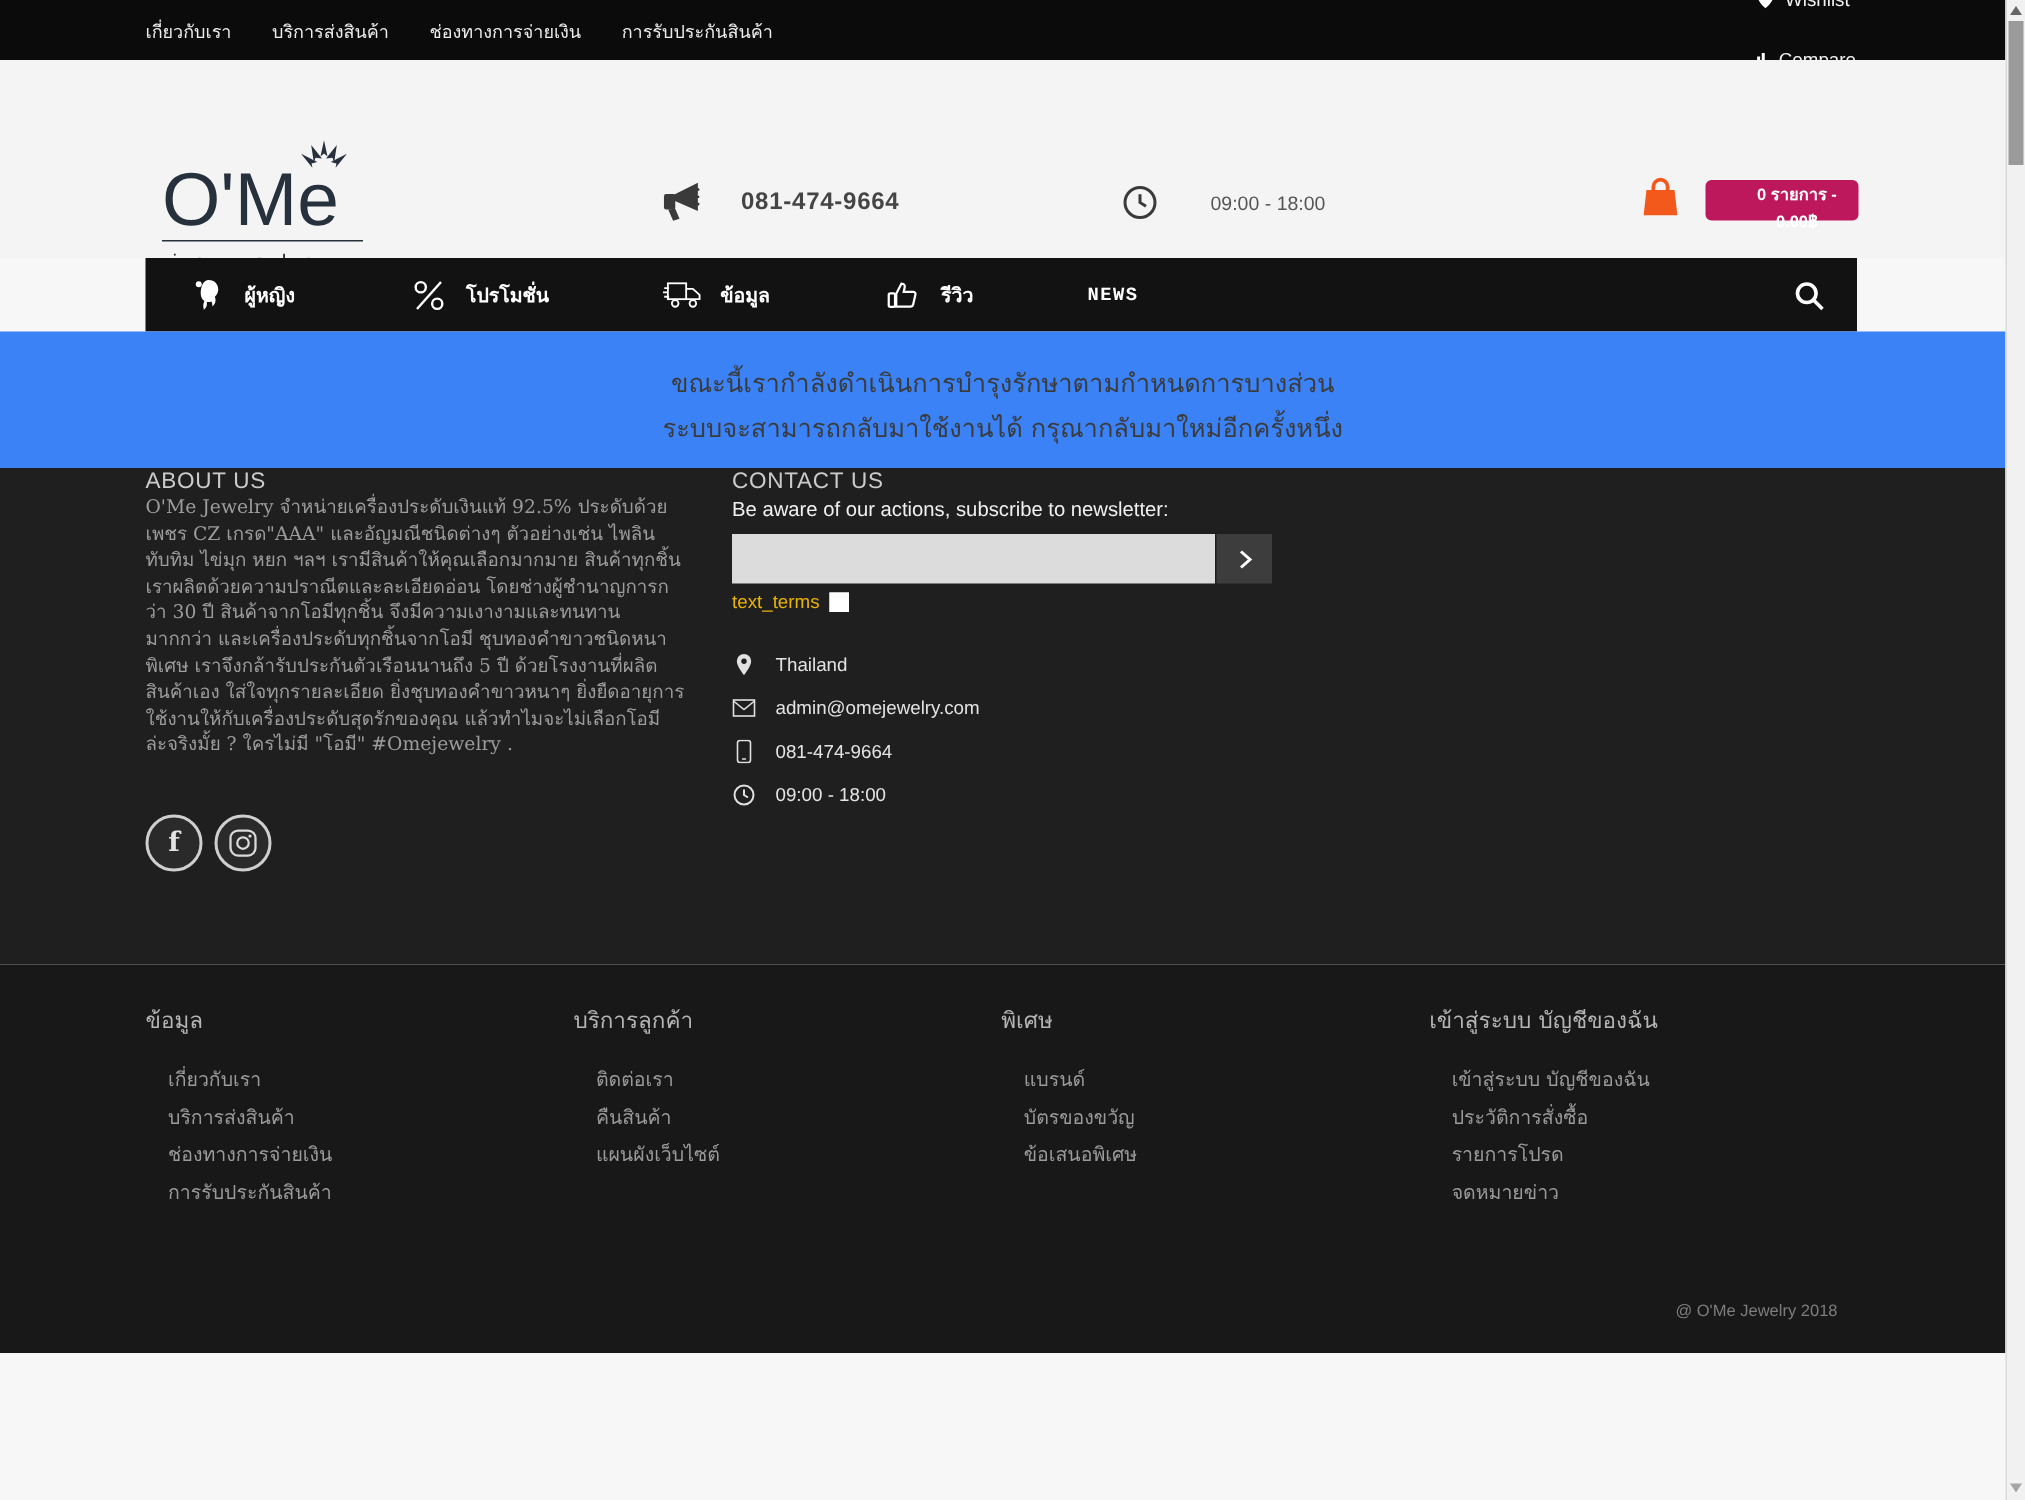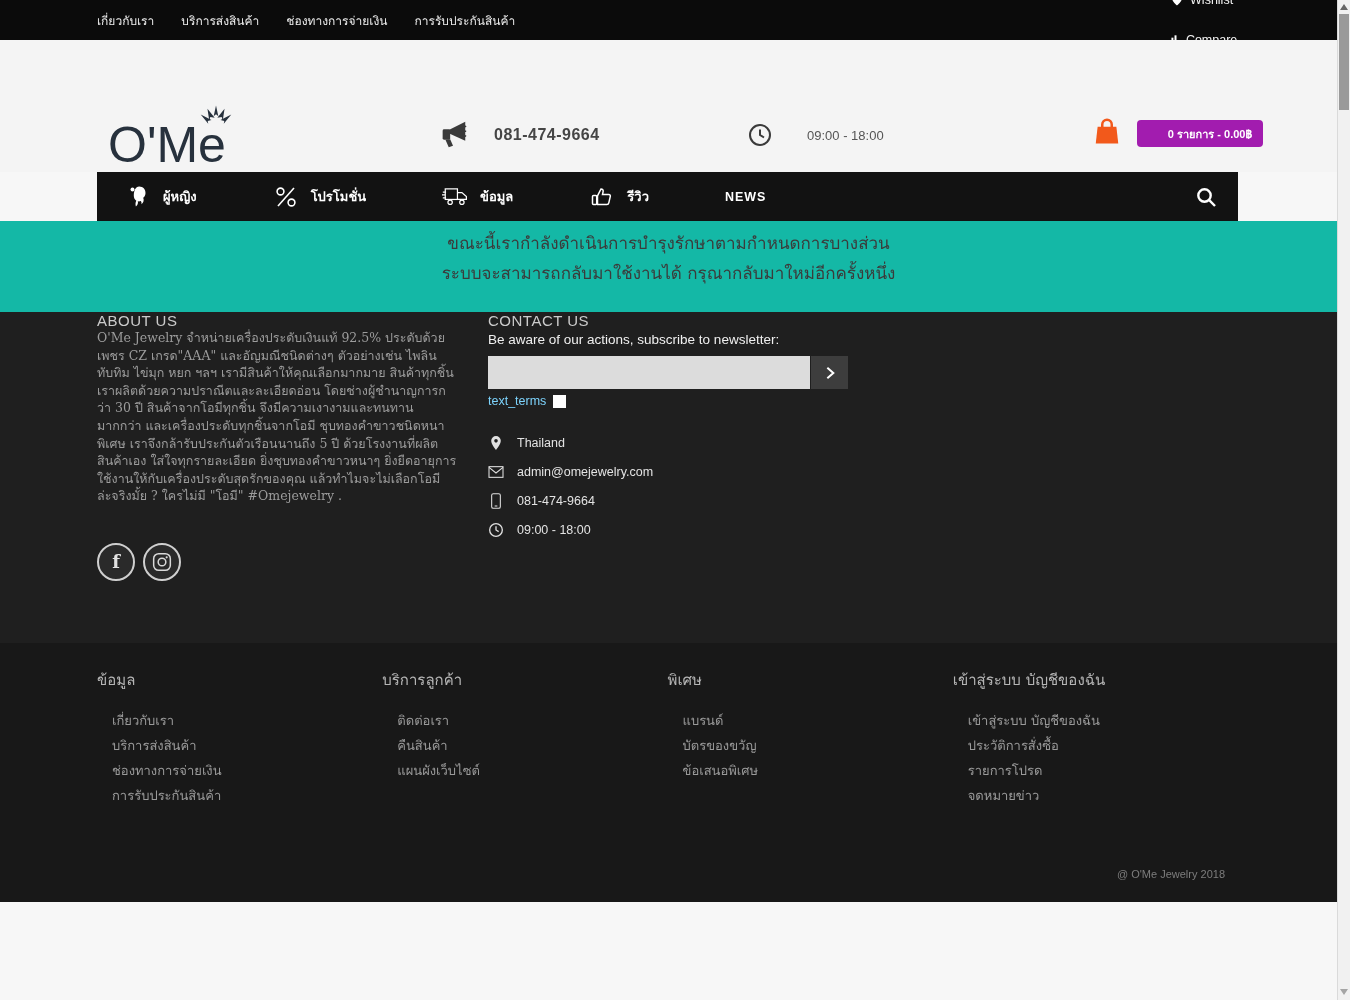--- a/index.html
+++ b/index.html
@@ -17,68 +17,68 @@
   .topbar-inner { height:100%; margin:0 99px 0 97px; display:flex; align-items:center; justify-content:space-between; }
   .topbar-menu { display:flex; gap:27px; }
   .topbar-menu a { color:#ededed; font-size:12px; font-family:"DejaVu Serif", serif; }
   .topbar-right { display:flex; gap:26px; align-items:center;flex-direction:column; }
   .topbar-right a { display:flex; align-items:center; gap:6px; color:#f2f2f2; font-size:12.5px; }
   .ticon { width:14px; height:14px; display:inline-flex; }
   .ticon svg { width:100%; height:100%; }
 
   
   .header { position:absolute; top:40px; left:0; width:1337px; height:132px; background:#f4f4f4; }
-  .logo { position:absolute; left:108px; top:80px; cursor:pointer; }
+  .logo { position:absolute; left:108px; top:68px; cursor:pointer; }
   .logo-name { position:relative; font-size:50px; line-height:50px; color:#27313d; font-weight:400; letter-spacing:0; }
   .logo-crown { position:absolute; left:90px; top:-16px; width:36px; height:30px; }
   .logo-line { width:134px; height:1px; background:#27313d; margin-top:2px; }
   .logo-sub { font-size:14px; letter-spacing:11px; color:#27313d; margin-top:5px; padding-left:7px; }
   .phone-group { position:absolute; left:437px; top:80px; display:flex; align-items:center; gap:25px; }
   .phone-group .bigicon { width:32px; height:30px; }
   .phone-number { font-size:16px; font-weight:bold; color:#454545; letter-spacing:.5px; }
   .hours-group { position:absolute; left:748px; top:83px; display:flex; align-items:center; gap:35px; }
   .hours-group .bigicon { width:24px; height:24px; }
   .hours-text { font-size:13px; color:#555; }
   .cart-group { position:absolute; left:1092px; top:76px; display:flex; align-items:flex-start; gap:15px; }
   .cart-bag { width:30px; height:30px; cursor:pointer; }
-  .cart-btn { margin-top:4px; width:126px; height:27px; background:#a21caf; border:none; border-radius:4px;
+  .cart-btn { margin-top:4px; width:102px; height:27px; background:#be185d; border:none; border-radius:4px;
     color:#fff; font-size:11px; font-weight:bold; cursor:pointer; font-family:"Liberation Sans",sans-serif;padding-left:20px; }
 
   
   .navbar { position:absolute; left:97px; top:172px; width:1141px; height:49px; background:#121212; display:flex; align-items:center; }
   .nav-item { display:flex; align-items:center; gap:12px; padding:0 38px; height:100%; color:#fff; }
   .nav-item:first-child { padding-left:28px; }
   .nav-icon { width:26px; height:24px; display:inline-flex; align-items:center; justify-content:center; }
   .nav-icon svg { width:100%; height:100%; }
   .nav-label { font-size:13px; font-weight:bold; font-family:"DejaVu Serif", serif; }
-  .nav-label-latin { font-family:Liberation Sans, sans-serif; letter-spacing:1px; font-size:12.5px; }
+  .nav-label-latin { font-family:Liberation Mono, monospace; letter-spacing:1px; font-size:12.5px; }
   .nav-search { margin-left:auto; width:64px; height:100%; display:flex; align-items:center; justify-content:center; cursor:pointer; }
   .nav-search svg { width:24px; height:24px; }
 
   
-  .maintenance { position:absolute; top:221px; left:0; width:1337px; height:91px; background:#14b8a6;
-    text-align:center; font-family:"DejaVu Serif", serif; color:#3b3b3b; font-size:17px; padding-top:7px; }
+  .maintenance { position:absolute; top:221px; left:0; width:1337px; height:91px; background:#3b82f6;
+    text-align:center; font-family:"DejaVu Serif", serif; color:#3b3b3b; font-size:17px; padding-top:20px; }
   .maintenance p { line-height:30px; }
 
   
   .footer-top { position:absolute; top:312px; left:0; width:1337px; height:331px; background:#1f1f1f; }
   .ft-inner { margin-left:97px; display:grid; grid-template-columns:360px 360px; column-gap:31px; }
   .ft-title { font-size:15px; color:#cbcbcb; letter-spacing:.5px; }
   .about-text { font-size:12.5px; line-height:17.6px; color:#9c9c9c; font-family:"DejaVu Serif", serif; }
   .social-row { margin-top:38px; display:flex; gap:8px; }
   .social-circle { width:38px; height:38px; border-radius:50%; border:2px solid #cfcfcf; background:rgba(255,255,255,.05);
     display:flex; align-items:center; justify-content:center; color:#e2e2e2; cursor:pointer; }
   .fb-glyph { font-family:"DejaVu Serif", serif; font-size:18px; font-weight:bold; color:#e2e2e2; }
   .newsletter-label { margin-top:3px; font-size:13.5px; color:#f0f0f0; }
   .newsletter-row { margin-top:9px; display:flex; }
   .newsletter-input { width:323px; height:33px; background:#dcdcdc; border:none; outline:none; padding:0 8px; font-size:13px; }
   .newsletter-btn { width:37px; height:33px; margin-left:1px; background:#3d3d3d; border:none; cursor:pointer;
     display:flex; align-items:center; justify-content:center; }
   .newsletter-btn svg { width:16px; height:16px; }
-  .terms-row { margin-top:5px; display:flex; align-items:center; gap:7px; font-size:12.5px; color:#7dd3fc; }
+  .terms-row { margin-top:5px; display:flex; align-items:center; gap:7px; font-size:12.5px; color:#eab308; }
   .checkbox { width:13px; height:13px; background:#fff; border:1px solid #fff; cursor:pointer; }
   .contact-list { margin-top:20px; }
   .contact-item { display:flex; align-items:center; gap:13px; height:29px; color:#e3e3e3; font-size:12.5px; }
   .contact-item .cicon { width:16px; height:16px; display:inline-flex; align-items:center; justify-content:center; }
   .contact-item .cicon svg { width:100%; height:100%; }
 
   
   .footer-mid { position:absolute; top:643px; left:0; width:1337px; height:259px; background:#181818; }
   .fm-grid { margin-left:97px; width:1141px; display:grid; grid-template-columns:repeat(4,1fr); padding-top:25px; }
   .fm-title { font-size:15px; color:#b5b5b5; font-family:"DejaVu Serif", serif; }

